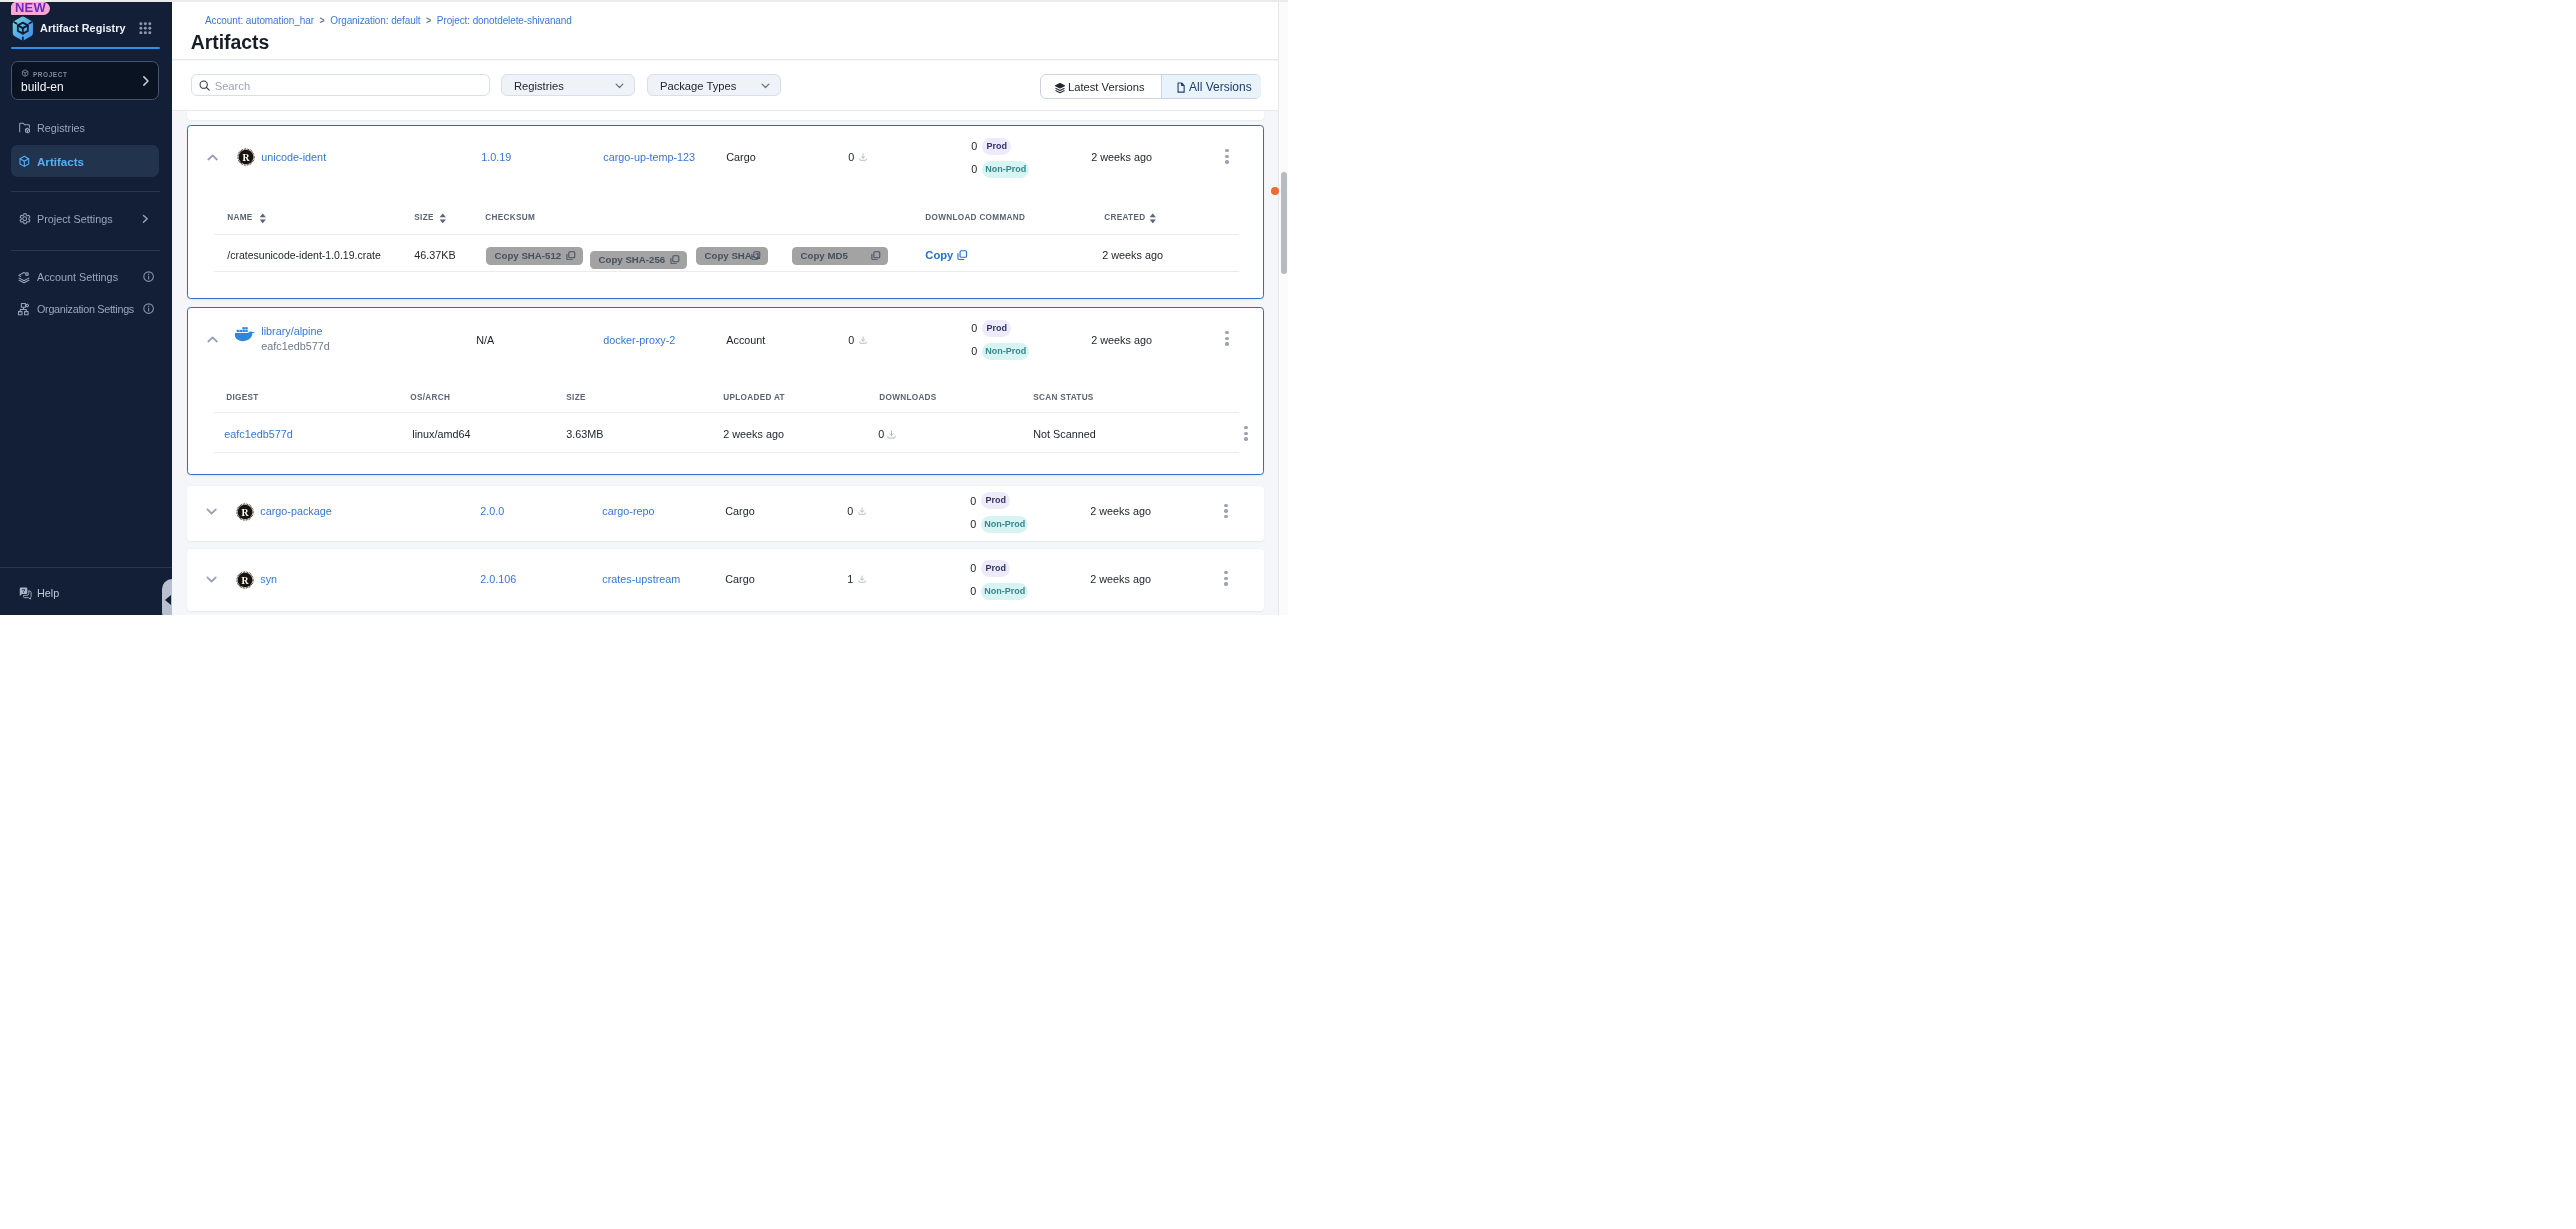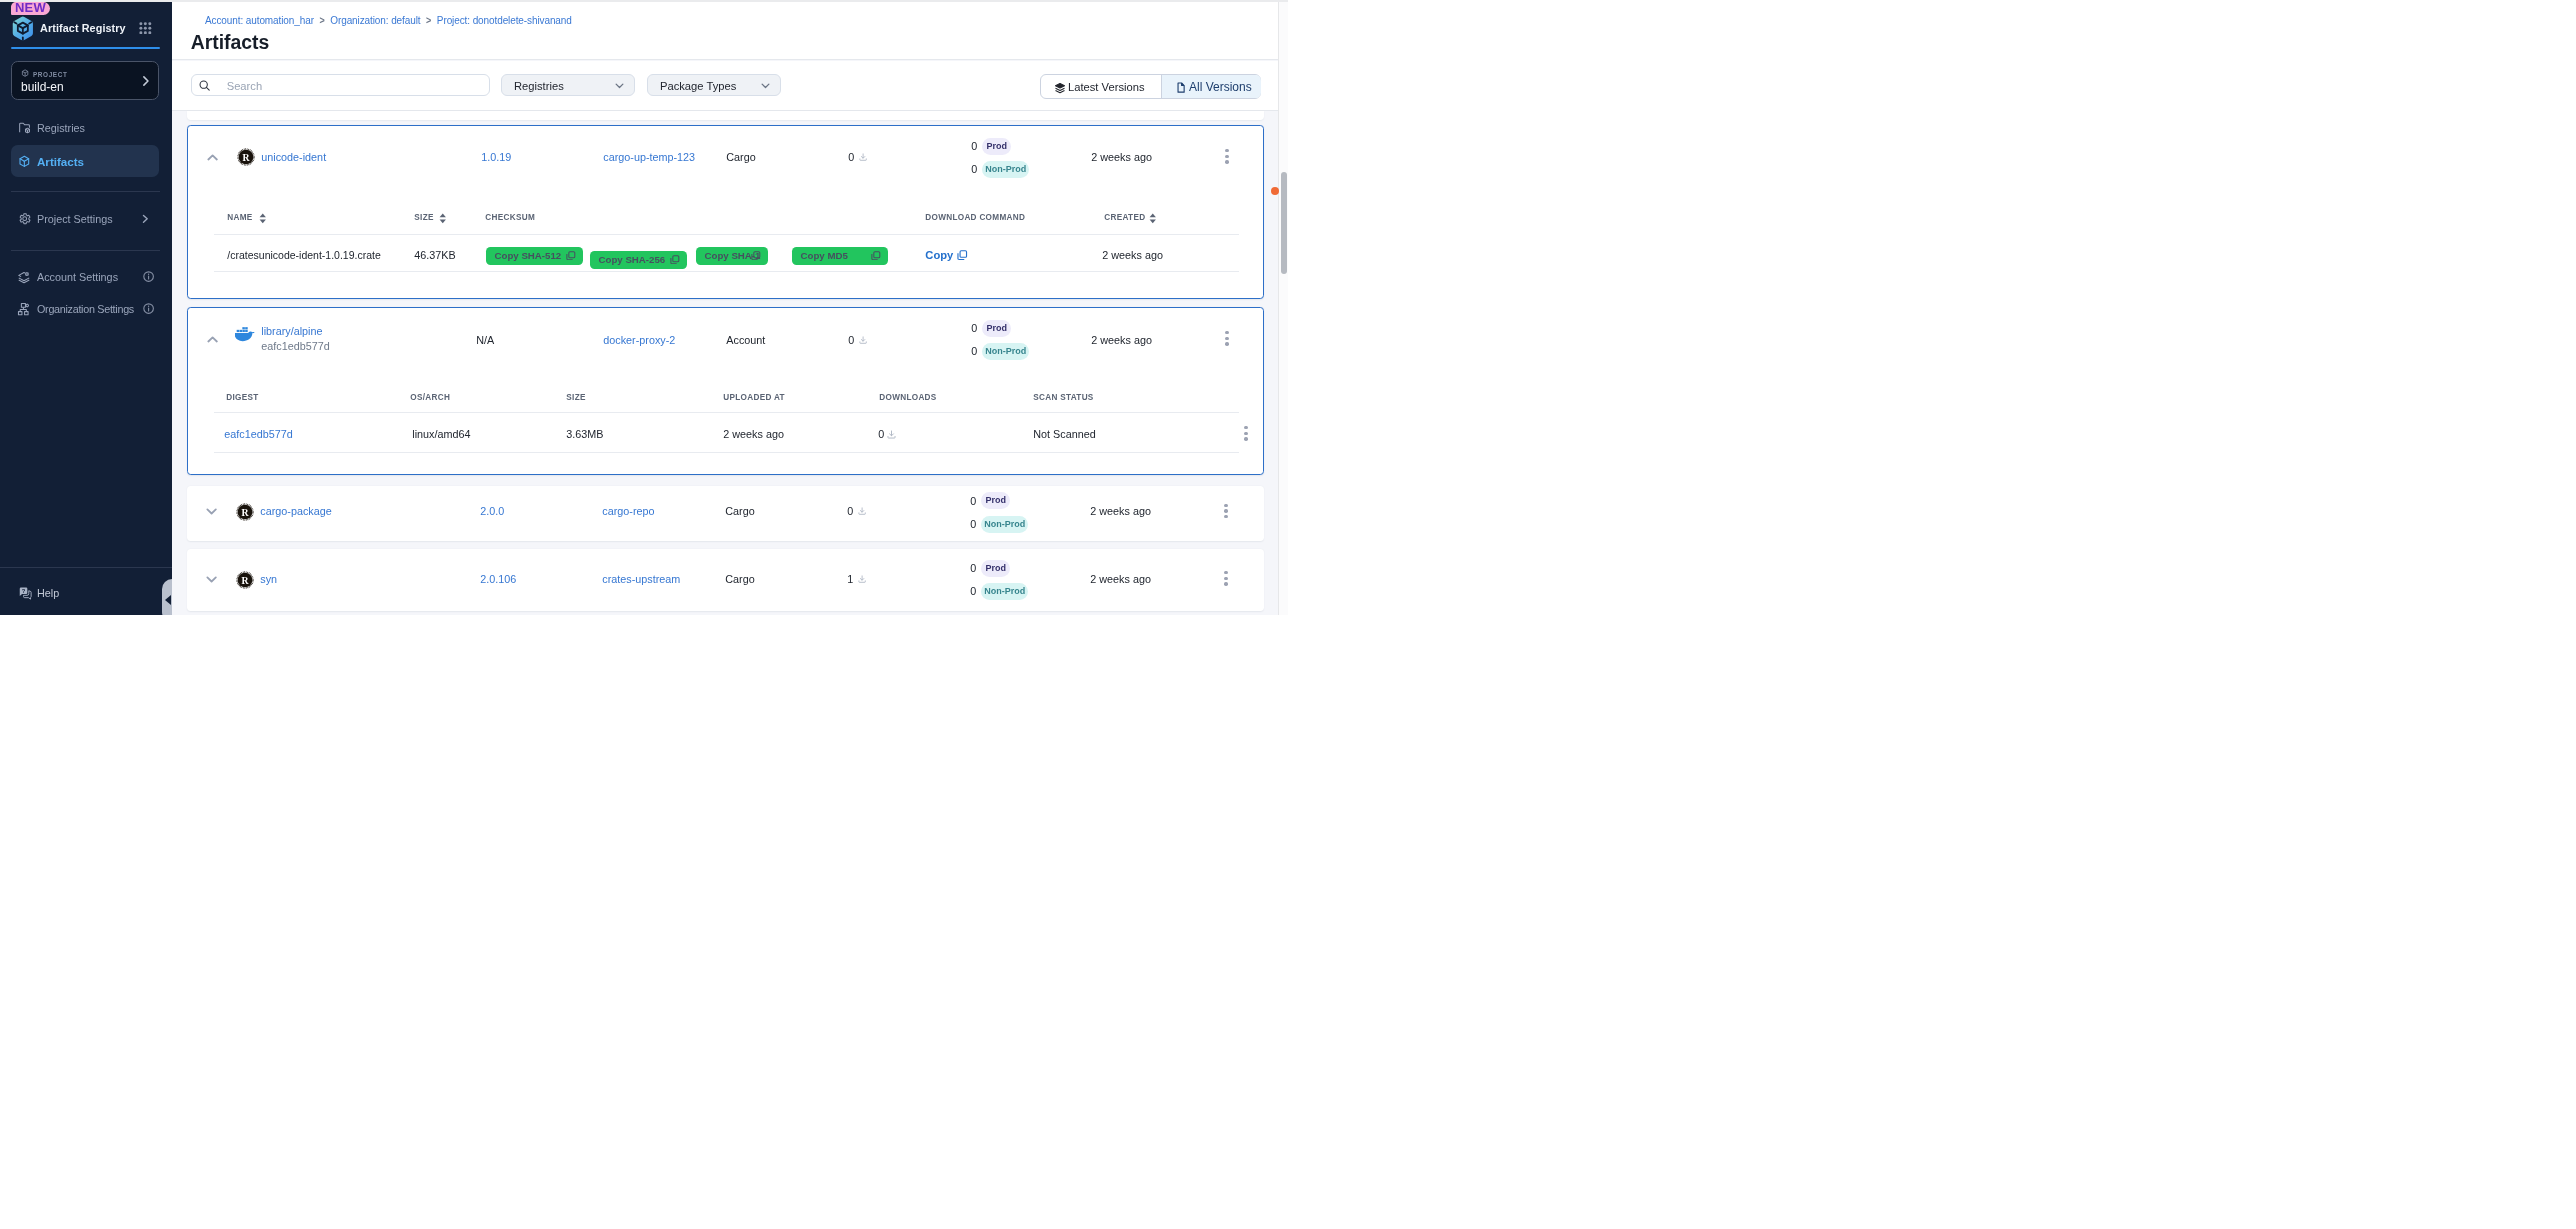--- a/index.html
+++ b/index.html
@@ -24,41 +24,41 @@
 .handle .tri { position:absolute; left:2.6px; top:16.4px; width:0; height:0; border-top:5.2px solid transparent; border-bottom:5.2px solid transparent; border-right:6px solid #121f36; }
 
 
 #main { position:absolute; left:172px; top:0; width:1116px; height:615px; background:#f5f6fa; }
 #header { position:absolute; left:0; top:0; width:1116px; height:60px; background:#fff; border-bottom:0.7px solid #e5e8ed; }
 .crumb { position:absolute; left:33px; top:15px; font-size:10px; letter-spacing:-0.1px; color:#3b79d4; }
 .crumbsep { display:inline-block; width:16.4px; text-align:center; color:#6e7889; font-weight:bold; font-size:9px; transform:scaleY(1.25); position:relative; top:-0.7px; }
 .pagetitle { position:absolute; left:18.7px; top:31px; font-size:19.4px; font-weight:bold; color:#171e29; }
 #filterrow { position:absolute; left:0; top:61px; width:1116px; height:50px; background:#fff; border-bottom:0.7px solid #e5e8ed; }
 .searchbox { position:absolute; left:18.7px; top:13px; width:299px; height:22.4px; border:0.7px solid #d8dfe9; border-radius:6px; background:#fff; }
-.searchbox .ph { position:absolute; left:23px; top:4.5px; font-size:11.2px; color:#9aa4b4;margin-left:12px; }
+.searchbox .ph { position:absolute; left:23px; top:4.5px; font-size:11.2px; color:#9aa4b4; }
 .selbox { position:absolute; top:13px; height:22.4px; border:0.7px solid #d8dfe9; border-radius:6px; background:#eff2f6; font-size:11.2px; color:#22262f; }
 .selbox .lbl { position:absolute; left:12px; top:4.5px; }
 .seg { position:absolute; left:868px; top:13px; width:221px; height:25px; border:0.7px solid #ccd3e0; border-radius:6px; background:#fff; }
 .seg .right { position:absolute; left:120px; top:0; width:100px; height:23px; background:#e9f3fb; border-radius:0 5.2px 5.2px 0; border-left:0.7px solid #ccd3e0; }
 .seg .t1 { position:absolute; left:27px; top:5.6px; font-size:11.2px; color:#22262f; }
 .seg .t2 { position:absolute; left:148px; top:5.2px; font-size:12px; color:#1e3e6d; }
 
 
 .sliver { position:absolute; left:15.3px; top:111px; width:1077px; height:9px; background:#fff; border-radius:0 0 3.7px 3.7px; box-shadow:0 0.7px 1.5px rgba(40,60,90,.08); }
 .card { position:absolute; left:15.3px; width:1077px; background:#fff; border-radius:3.7px; box-shadow:0 0.7px 1.5px rgba(40,60,90,.08); }
 .card.exp { border:0.7px solid #2d6fc8; }
 .rowtxt { font-size:10.8px; color:#21262f; }
 .link { color:#3677d2 !important; }
 .graytxt { color:#6f7a8a; }
 .pill { position:absolute; height:17px; border-radius:8.6px; font-size:9px; font-weight:bold; text-align:center; }
 .pill.prod { background:#edebfa; color:#35316b; width:29px; line-height:17px; }
 .pill.nonprod { background:#d7f4f3; color:#37858e; width:47px; line-height:17px; }
 .thead { position:absolute; font-size:8.2px; font-weight:bold; color:#5b6474; letter-spacing:0.3px; }
 .idiv { position:absolute; left:26px; width:1025px; height:0.7px; background:#e8ebf0; }
-.cbtn { position:absolute; height:18px; background:#22c55e; border-radius:4.5px; font-size:9.7px; font-weight:bold; color:#46505f; }
+.cbtn { position:absolute; height:18px; background:#a3a3a3; border-radius:4.5px; font-size:9.7px; font-weight:bold; color:#46505f; }
 .cbtn span { position:absolute; left:8.2px; top:3px; }
 .kebab { position:absolute; width:3.7px; }
 .kebab i { display:block; width:3.4px; height:3.4px; border-radius:50%; background:#9ca2b2; margin-bottom:2.2px; }
 
 
 #sbtrack { position:absolute; right:0; top:0; width:10.5px; height:615px; background:#fbfbfc; border-left:0.7px solid #e6e7e9; z-index:8; }
 #sbthumb { position:absolute; right:1.1px; top:172px; width:6px; height:102px; background:#b6bac1; border-radius:3.7px; z-index:9; }
 #odot { position:absolute; left:1271px; top:187px; width:8.2px; height:8.2px; border-radius:50%; background:#f06a35; z-index:9; }
 </style>
 </head>

